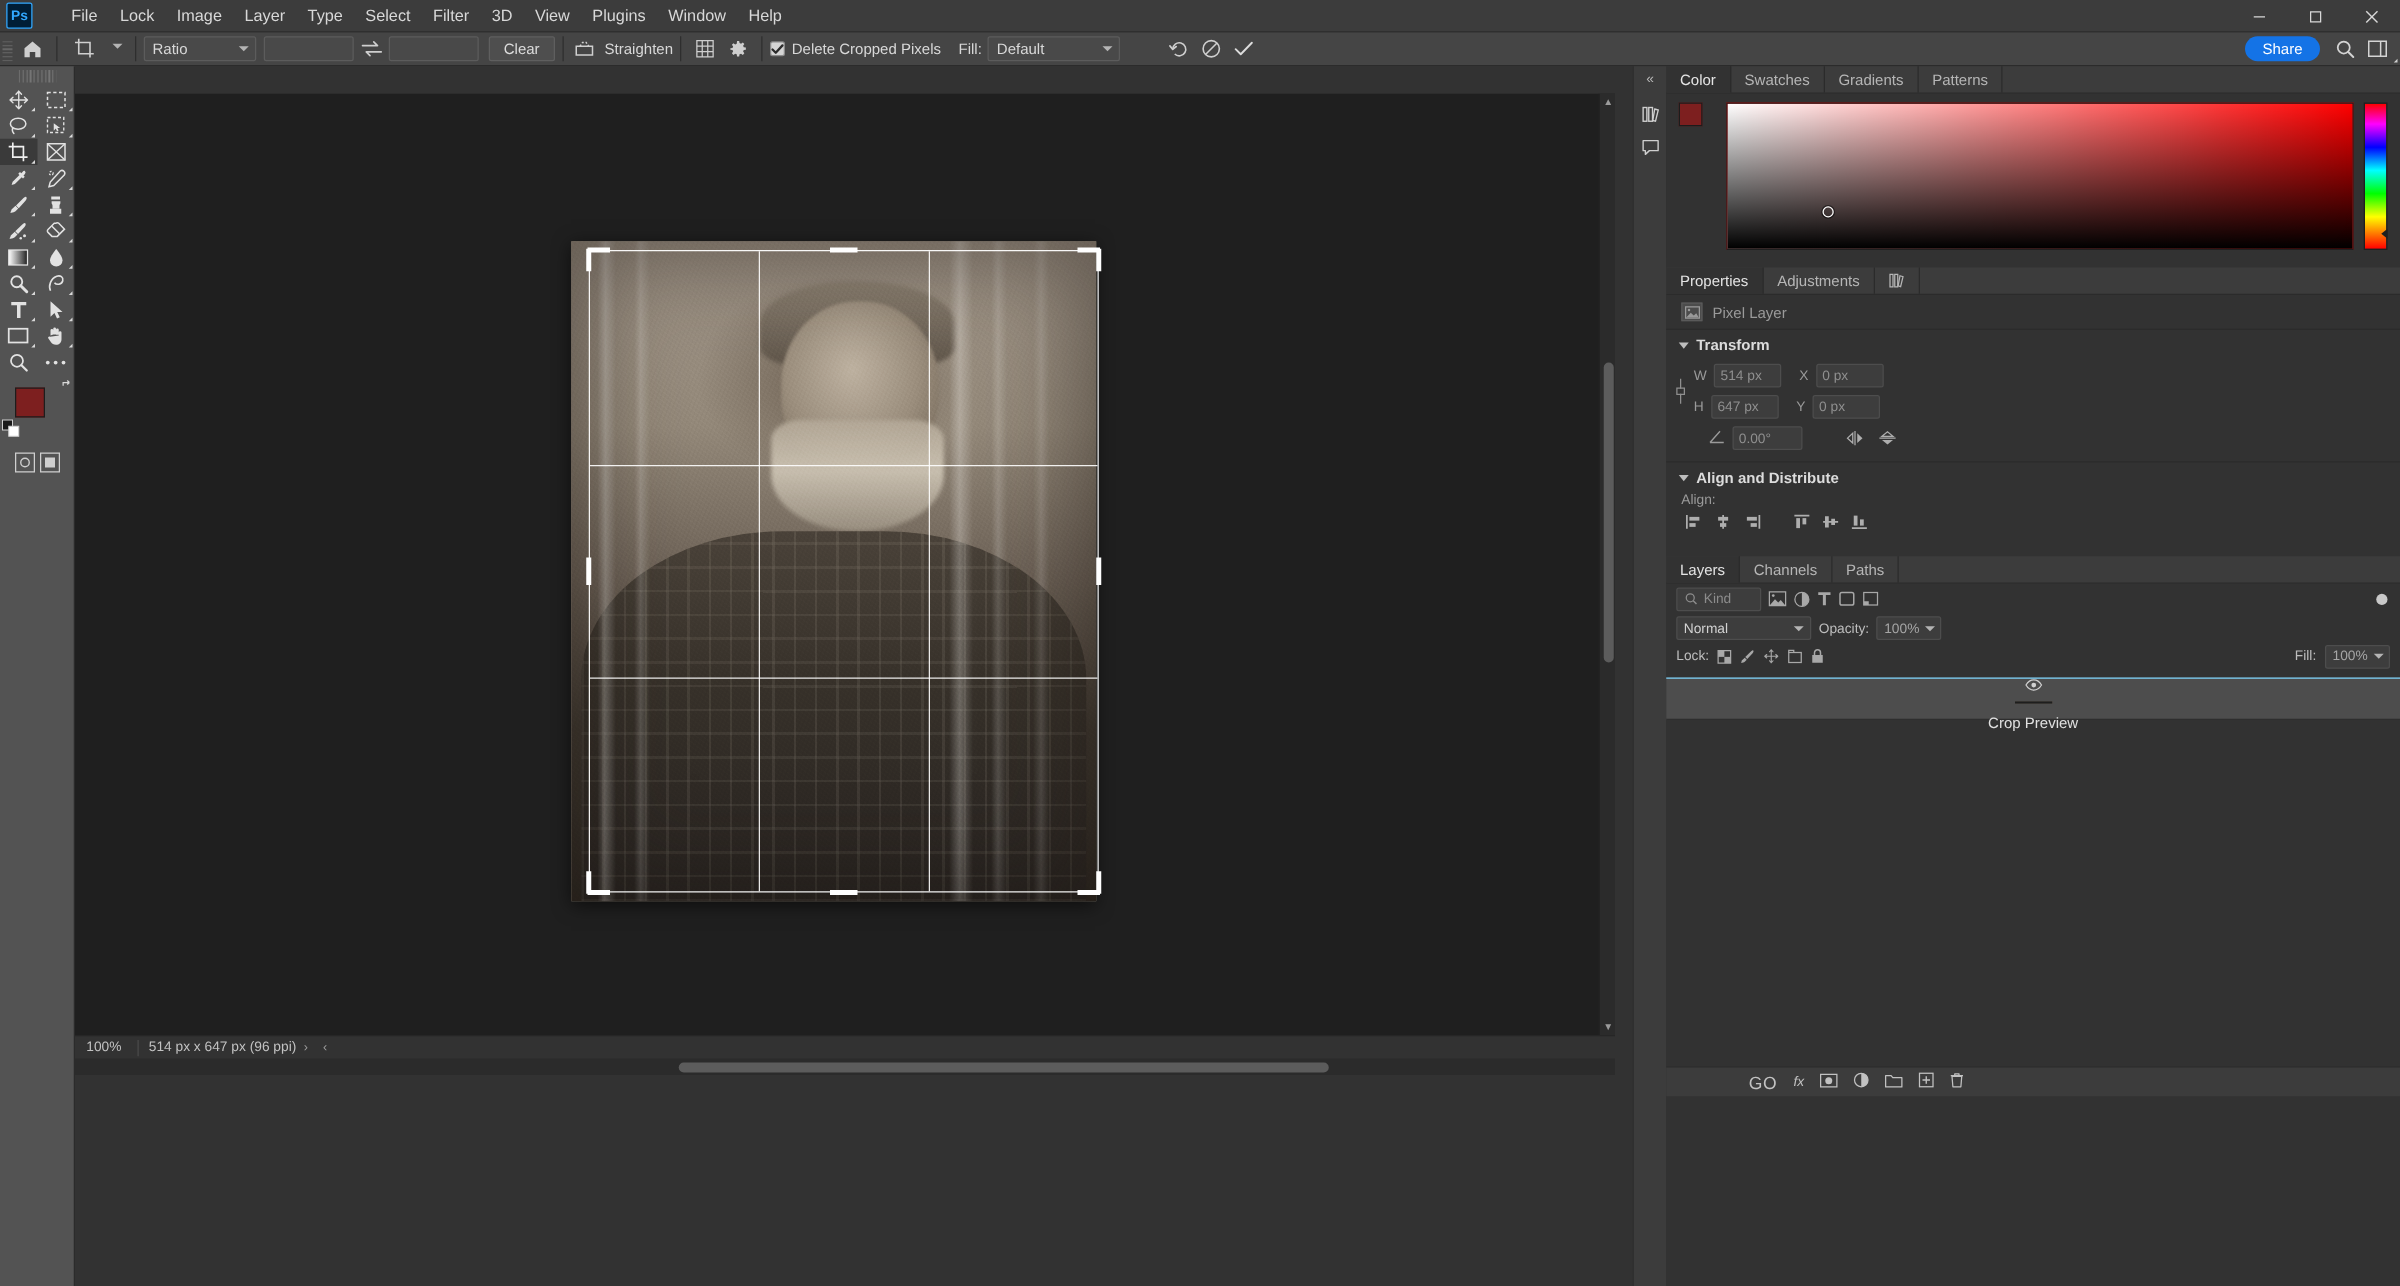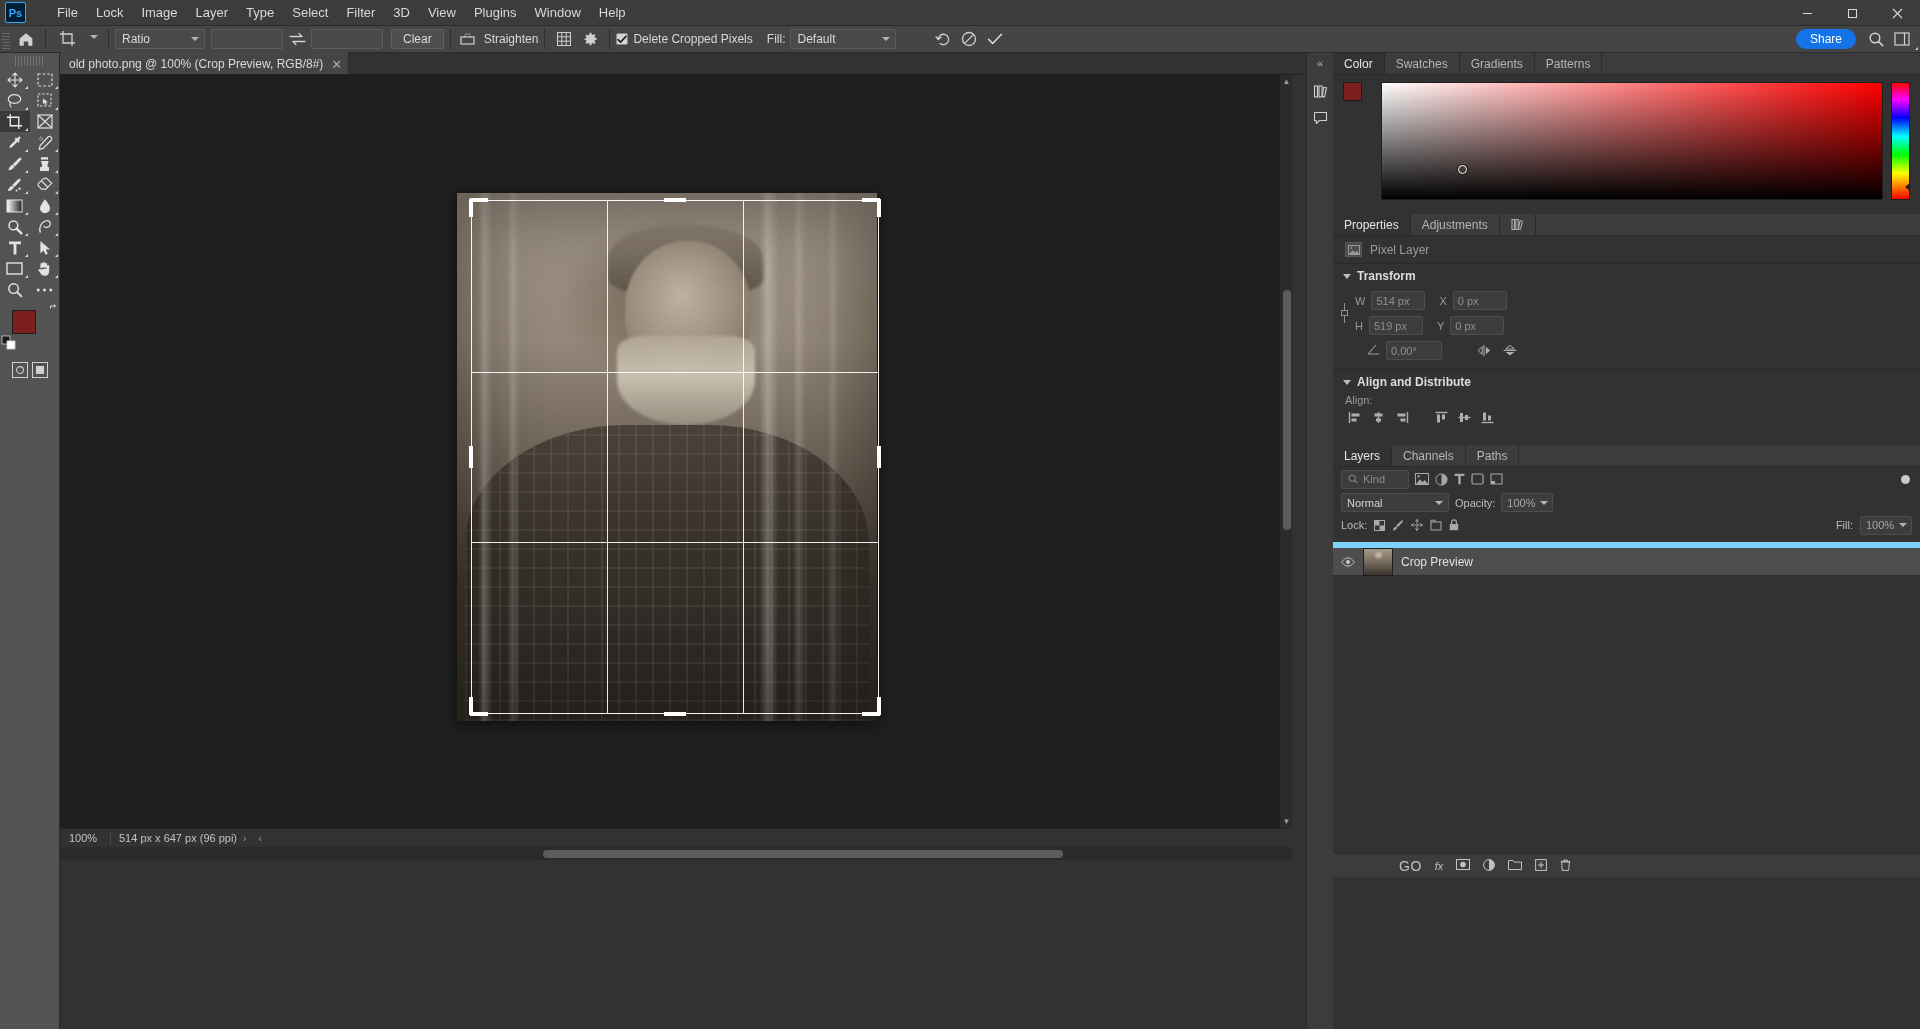--- a/index.html
+++ b/index.html
@@ -347,21 +347,21 @@
   }
   .opacity-box {
     height:19px; width:52px; background:#3d3d3d; border:1px solid #4d4d4d; border-radius:2px;
     color:#a6a6a6; font-size:11px; padding:0 14px 0 5px; display:flex; align-items:center;
     position:relative;
   }
   .lock-row { display:flex; align-items:center; gap:7px; padding:2px 8px; height:22px;
     font-size:11px; color:#bdbdbd; }
   .layer-row {
     display:flex; align-items:center; gap:8px; height:34px; padding:0 8px;
-    background:#4d4d4d; border-top:6px solid #7dd3fc; border-bottom:1px solid #2e2e2e;
+    background:#4d4d4d; border-top:1px solid #7dd3fc; border-bottom:1px solid #2e2e2e;flex-direction:column;
   }
   .layer-thumb {
     width:30px; height:28px; border:1px solid #1e1e1e; overflow:hidden; position:relative;
     background:#8d8276;
   }
   .layer-thumb .mini { position:absolute; inset:0;
     background:linear-gradient(180deg,#a4998b 0%, #7b7062 45%, #3a332c 100%); }
   .layer-thumb .mini-face { position:absolute; left:38%; top:14%; width:28%; height:24%;
     border-radius:50%; background:#c2b6a4; filter:blur(1px); }
   .layer-name { font-size:12px; color:#e0e0e0; }
@@ -512,26 +512,20 @@
       </svg>
     </div>
     <div class="ob-icon" style="margin-right:6px">
       <svg width="16" height="14" viewBox="0 0 16 14">
         <rect x="1" y="1" width="14" height="12" fill="none" stroke="#d4d4d4" stroke-width="1.2"></rect>
         <line x1="10.5" y1="1" x2="10.5" y2="13" stroke="#d4d4d4" stroke-width="1.2"></line>
       </svg>
     </div>
   </div>
 
-  <div class="tabstrip">
-    <div class="doctab">
-      <span class="title">old photo.png @ 100% (Crop Preview, RGB/8#)</span>
-      <span class="tab-close">✕</span>
-    </div>
-  </div>
 
   <div class="toolbar">
     <div class="tb-grip"></div>
     <div class="tb-rows">
 
       <div class="tb-row">
         <div class="tool">
           <svg width="16" height="16" viewBox="0 0 16 16">
               <path d="M8 1v14M1 8h14M8 1 5.8 3.4M8 1l2.2 2.4M8 15l-2.2-2.4M8 15l2.2-2.4M1 8l2.4-2.2M1 8l2.4 2.2M15 8l-2.4-2.2M15 8l-2.4 2.2" fill="none" stroke="#e2e2e2" stroke-width="1.1" stroke-linecap="round"></path>
             </svg>
@@ -879,21 +873,21 @@
         </div>
         <div style="flex:1">
           <div class="prop-row" style="padding-left:0">
             <span class="lbl-dim">W</span>
             <span class="num-field">514 px</span>
             <span class="lbl-dim" style="margin-left:8px">X</span>
             <span class="num-field">0 px</span>
           </div>
           <div class="prop-row" style="padding-left:0">
             <span class="lbl-dim">H</span>
-            <span class="num-field">519 px</span>
+            <span class="num-field">647 px</span>
             <span class="lbl-dim" style="margin-left:8px">Y</span>
             <span class="num-field">0 px</span>
           </div>
         </div>
       </div>
       <div class="prop-row" style="padding-left:34px">
         <span class="lbl-dim">
           <svg width="13" height="11" viewBox="0 0 13 11">
               <path d="M1 10h11M1 10 9 1" fill="none" stroke="#9a9a9a" stroke-width="1.1"></path>
             </svg>

